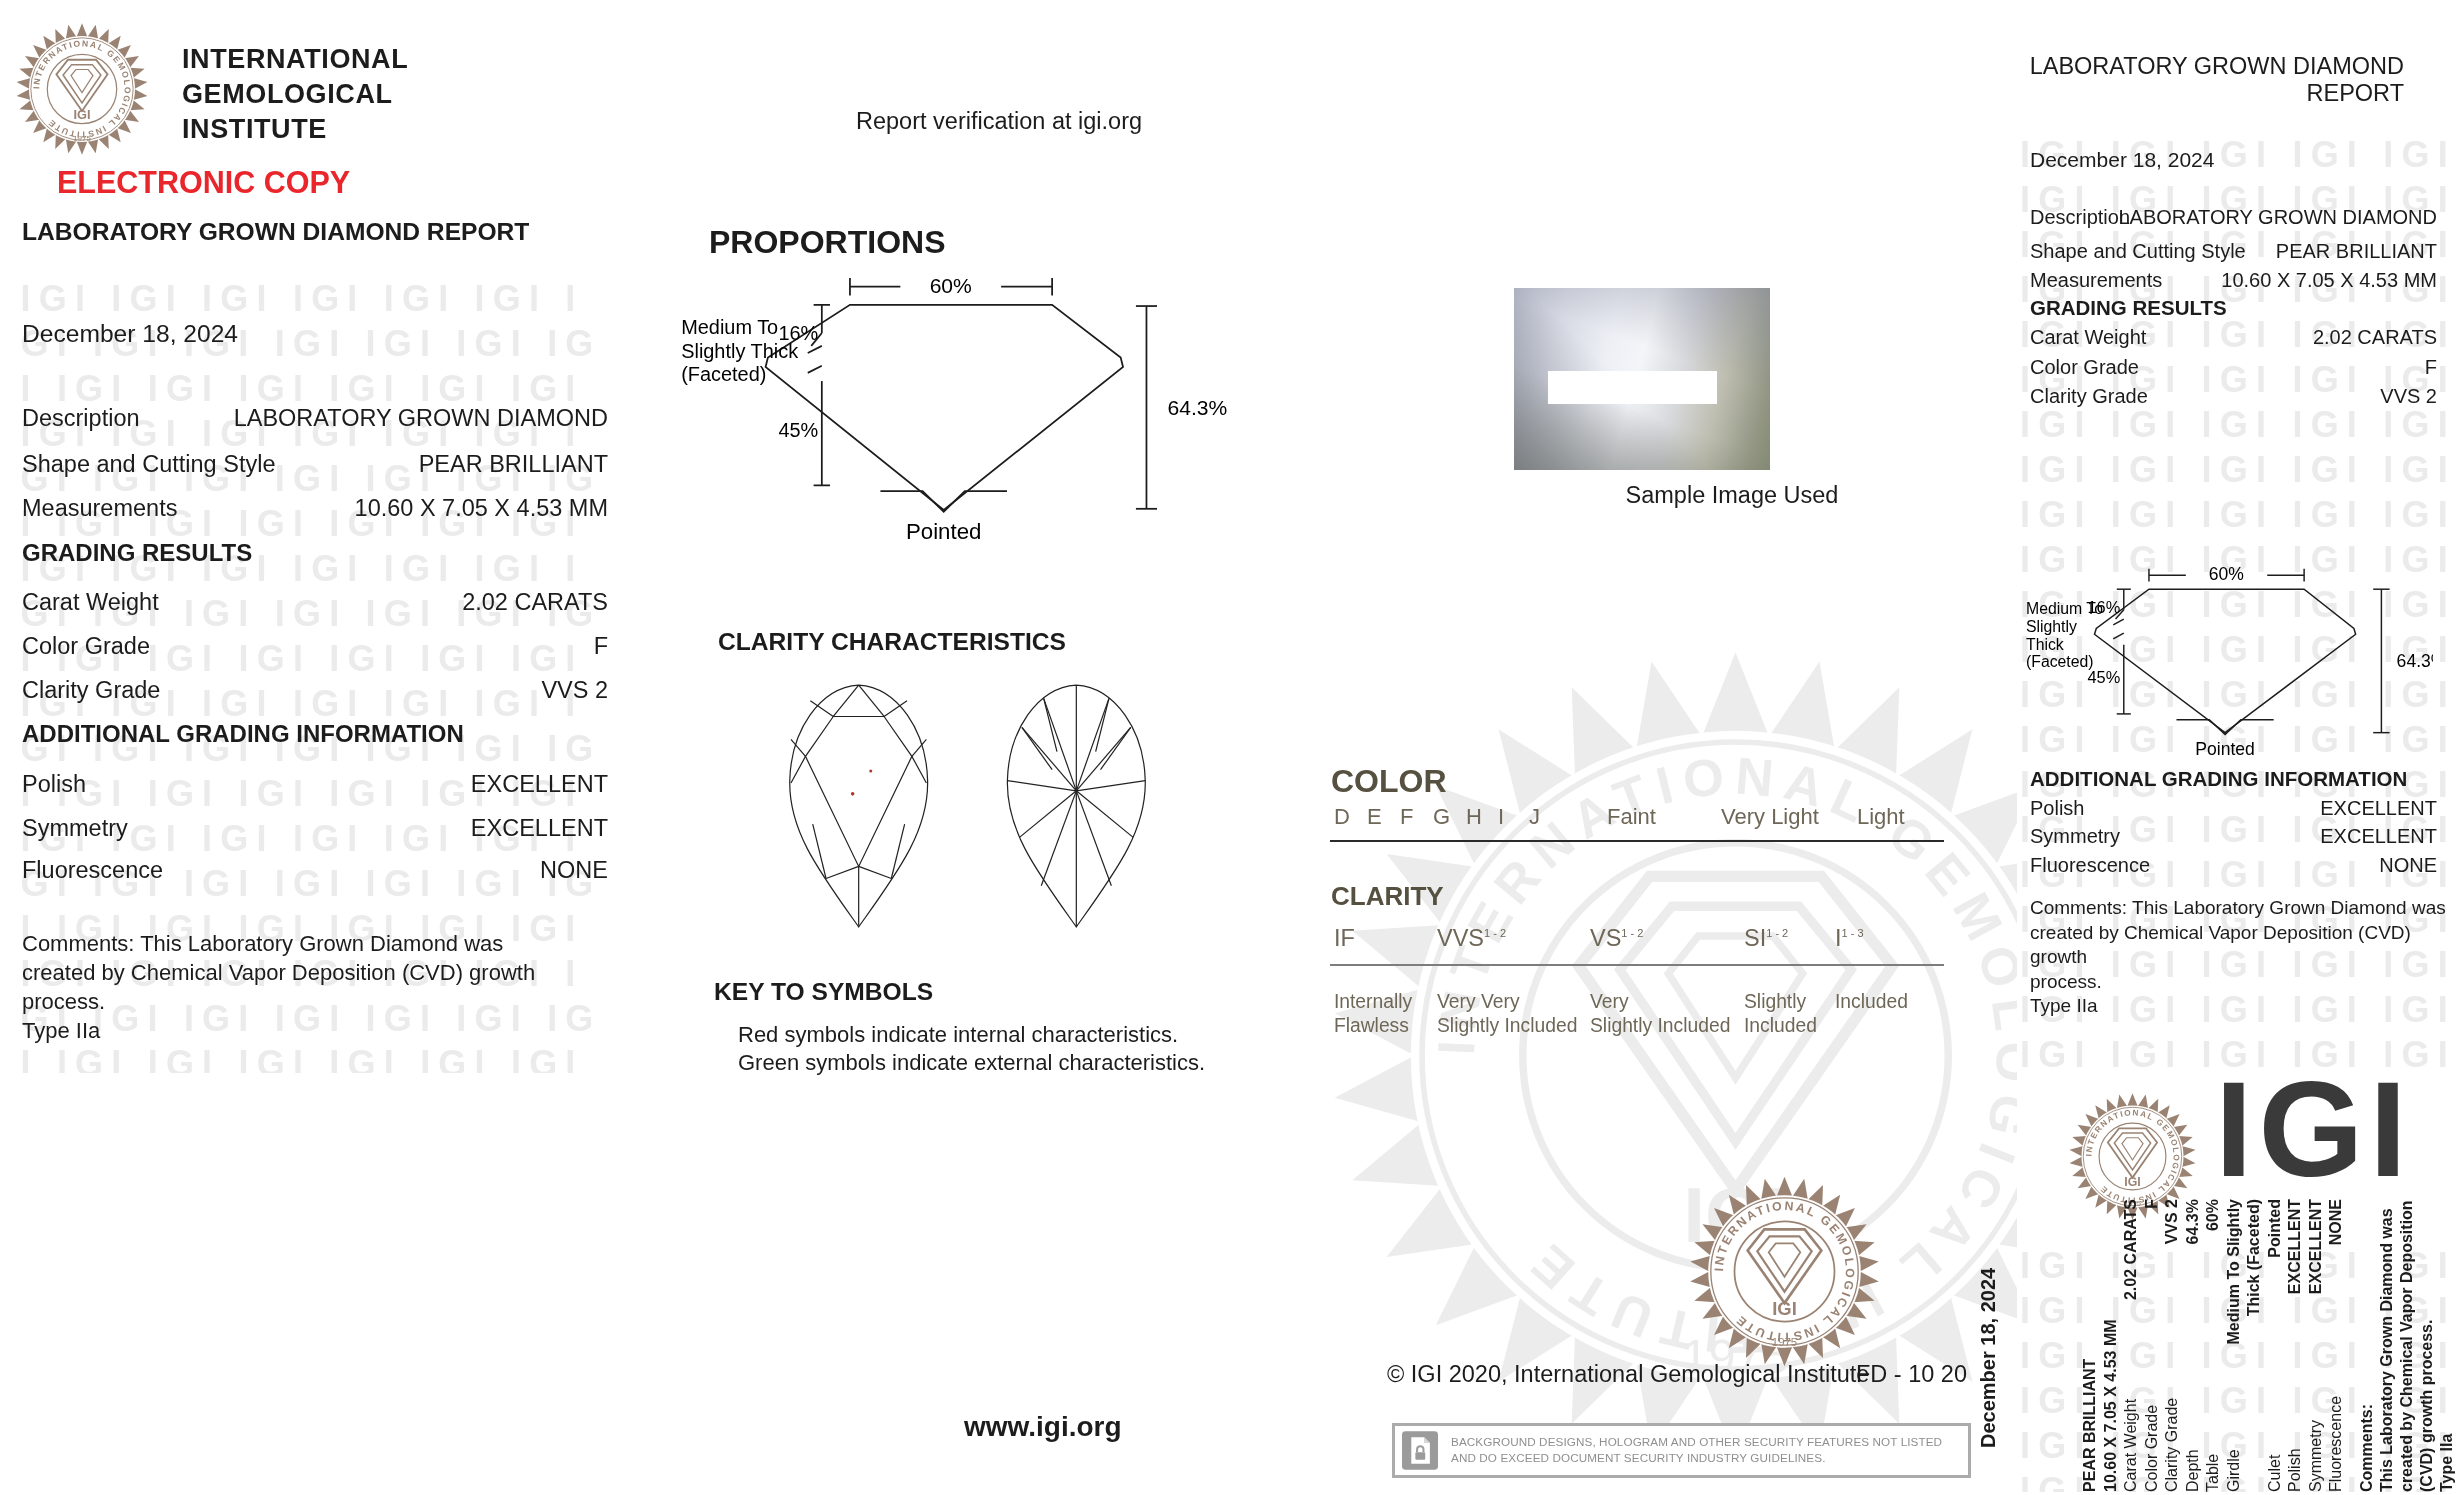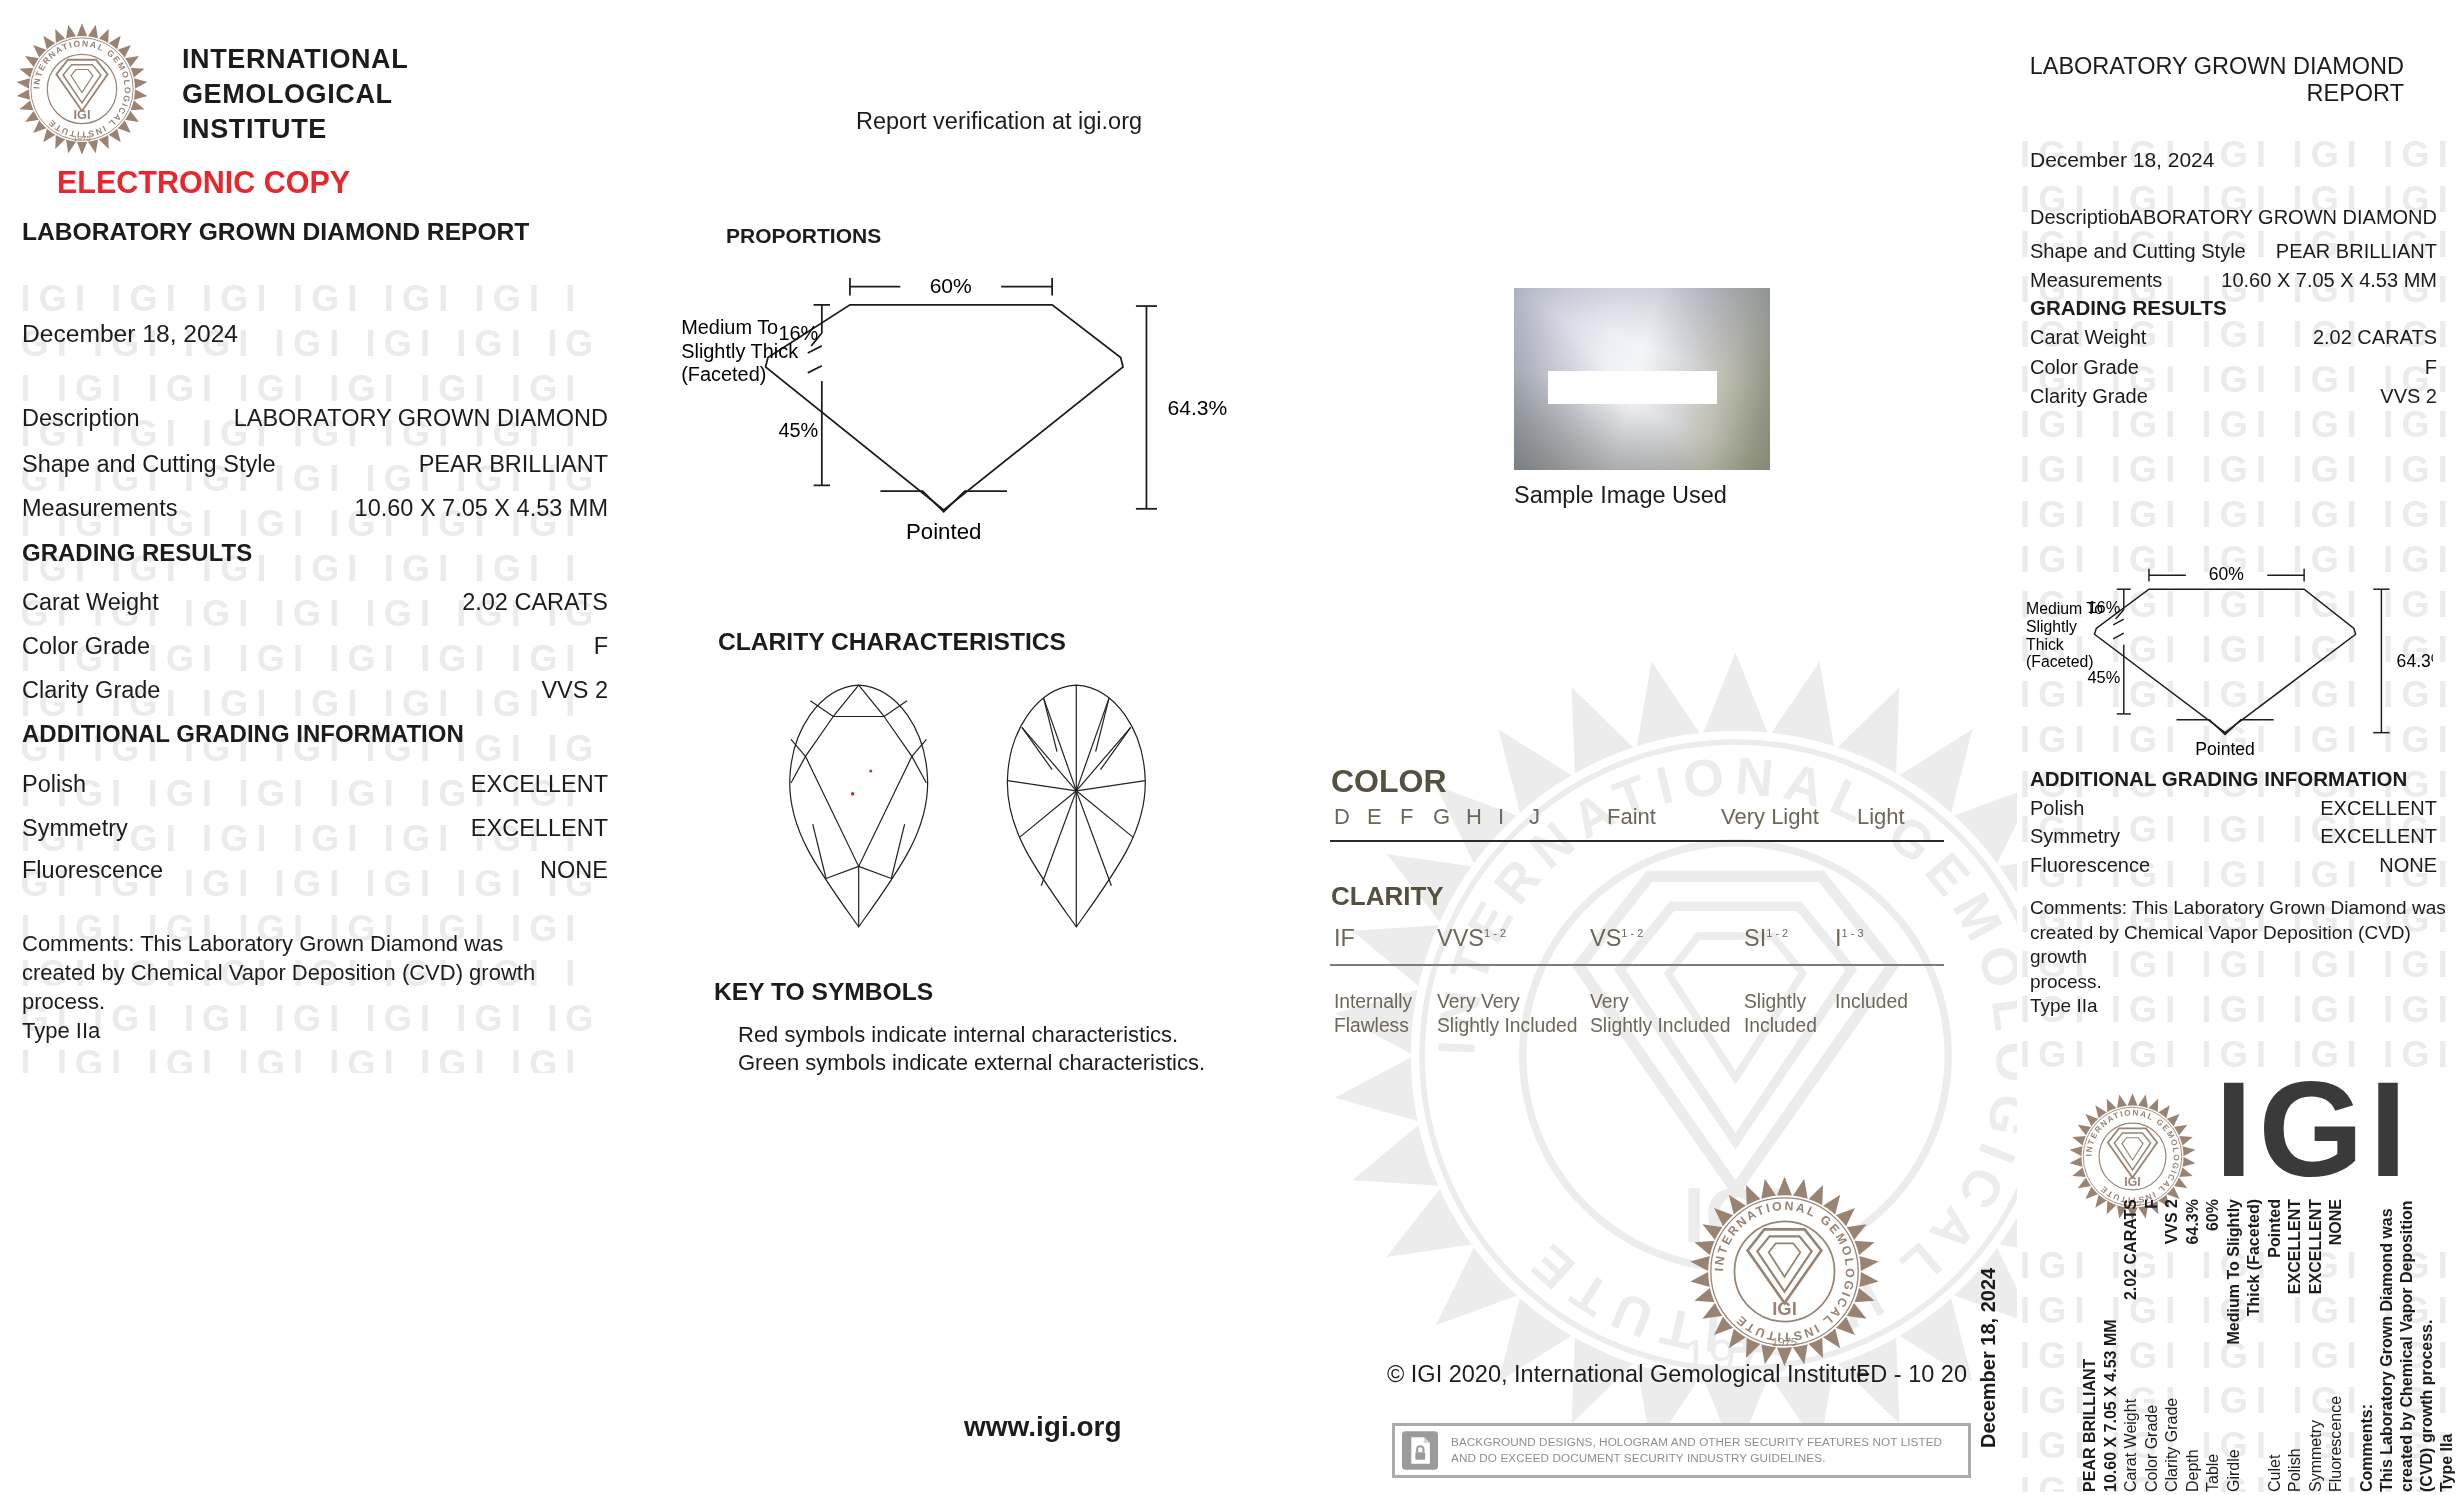--- a/index.html
+++ b/index.html
@@ -120,21 +120,21 @@
   <span class="row-label">Fluorescence</span>
   <span class="row-value">NONE</span>
 </div>
 <div class="abs" style="left:22px;top:929px;font-size:22px;line-height:29px;z-index:2;">
   <div>Comments: This Laboratory Grown Diamond was</div>
   <div>created by Chemical Vapor Deposition (CVD) growth</div>
   <div>process.</div>
   <div>Type IIa</div>
 </div>
 
-<div class="abs b" style="left:726px;top:224px;font-size:21px;z-index:2;text-align:right;">PROPORTIONS</div>
+<div class="abs b" style="left:709px;top:224px;font-size:32px;z-index:2;text-align:right;">PROPORTIONS</div>
 <svg class="abs" style="left:674px;top:258px;z-index:2;" width="557" height="293" viewBox="0 0 950 500">
   <g fill="none" stroke="#1c1c1c" stroke-width="3">
     <path d="M300,80 L645,80 L762,170 L766,186 L460,430 L156,186 L160,170 Z"></path>
     <polyline points="352,398 424,398 460,433 496,398 568,398"></polyline>
     <line x1="300" y1="34" x2="300" y2="64"></line>
       <line x1="645" y1="34" x2="645" y2="64"></line>
     <line x1="300" y1="49" x2="386" y2="49"></line>
       <line x1="558" y1="49" x2="645" y2="49"></line>
     <line x1="806" y1="82" x2="806" y2="428"></line>
     <line x1="788" y1="82" x2="824" y2="82"></line>
@@ -199,21 +199,21 @@
 </svg>
 <div class="abs b" style="left:714px;top:978px;font-size:24.6px;z-index:2;">KEY TO SYMBOLS</div>
 <div class="abs" style="left:738px;top:1021px;font-size:22px;line-height:28px;z-index:2;">
   <div>Red symbols indicate internal characteristics.</div>
   <div>Green symbols indicate external characteristics.</div>
 </div>
 
 <div class="abs photo" style="left:1514px;top:288px;width:256px;height:182px;z-index:2;">
   <div class="abs" style="left:34px;top:83px;width:169px;height:33px;background:#ffffff;"></div>
 </div>
-<div class="abs" style="left:1514px;top:482px;width:256px;font-size:23.5px;z-index:2;">Sample Image Used</div>
+<div class="abs" style="left:1604px;top:482px;width:256px;text-align:center;font-size:23.5px;z-index:2;">Sample Image Used</div>
 
 <div class="abs b olive-dark" style="left:1331px;top:763px;font-size:32px;z-index:2;">COLOR</div>
 <div class="abs olive" style="left:1331px;top:804px;width:616px;height:29px;z-index:2;">
   <span class="cgrade cg0">D</span>
   <span class="cgrade cg1">E</span>
   <span class="cgrade cg2">F</span>
   <span class="cgrade cg3">G</span>
   <span class="cgrade cg4">H</span>
   <span class="cgrade cg5">I</span>
   <span class="cgrade cg6">J</span>

